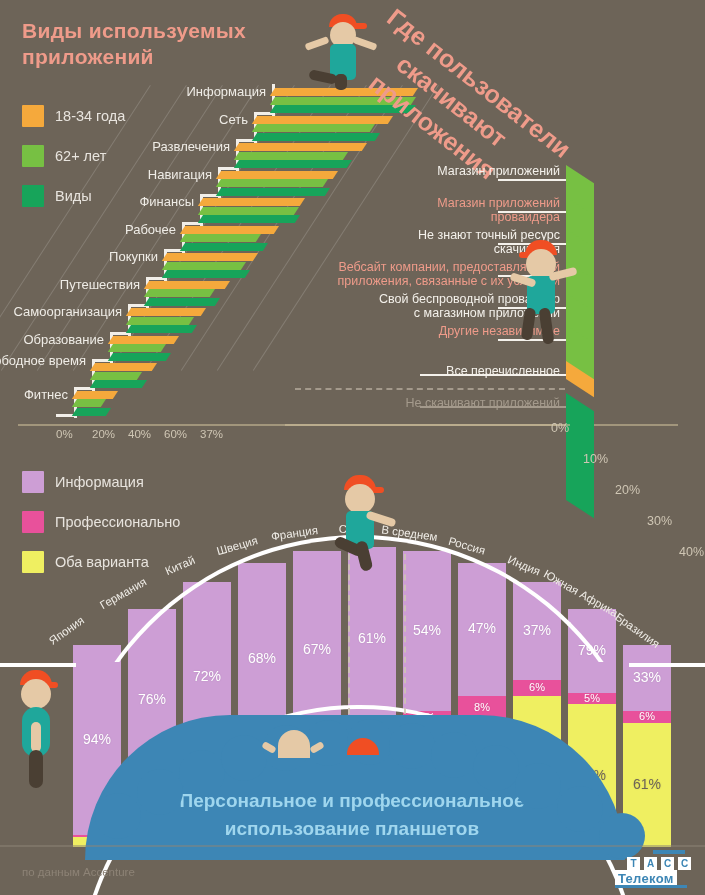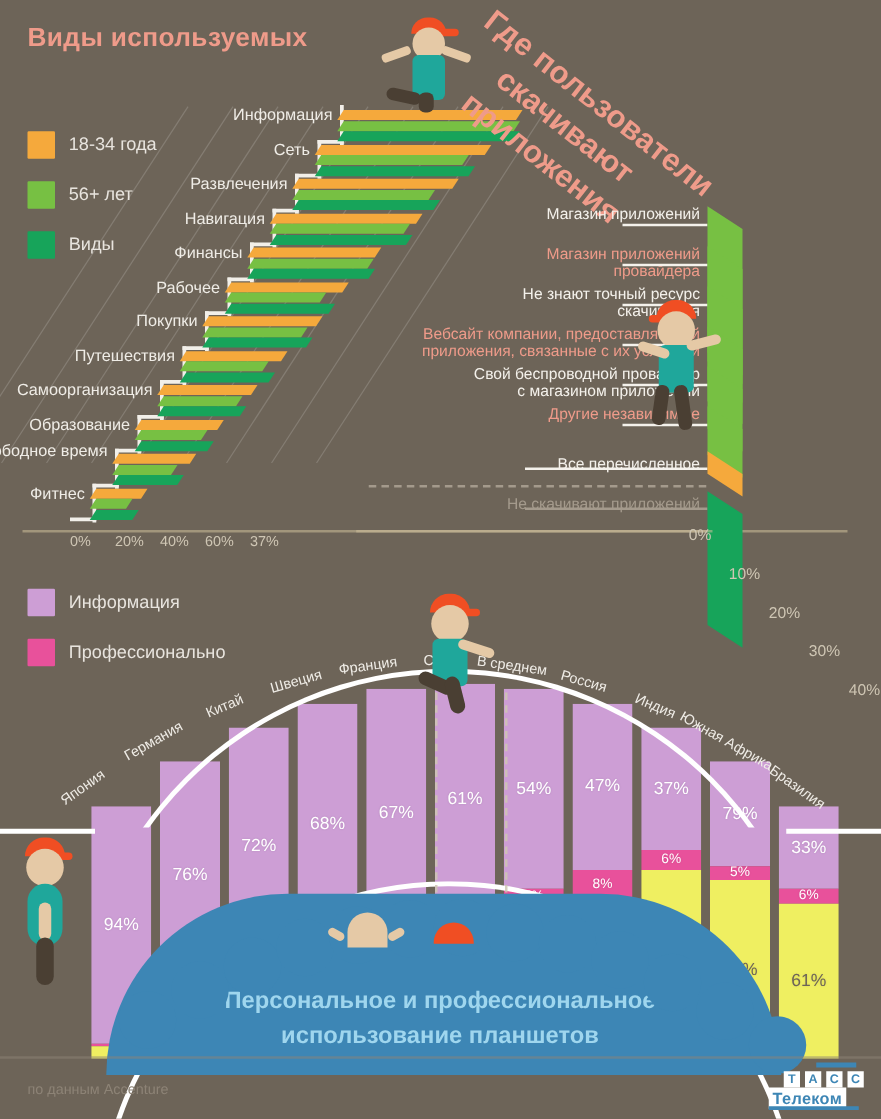--- a/index.html
+++ b/index.html
@@ -94,30 +94,31 @@
 </style>
 </head>
 <body>
 
 <div class="stage">
 
   <div class="abs" id="sec1">
 
     <div class="abs title1">
       <div>Виды используемых</div>
+      <div>приложений</div>
     </div>
 
     <div class="abs legend1">
       <div class="legend-row">
         <span class="legend-sw" style="background:#f5a93c"></span>
         <span class="legend-tx">18-34 года</span>
       </div>
       <div class="legend-row">
         <span class="legend-sw" style="background:#77c043"></span>
-        <span class="legend-tx">56+ лет</span>
+        <span class="legend-tx">62+ лет</span>
       </div>
       <div class="legend-row">
         <span class="legend-sw" style="background:#17a45a"></span>
         <span class="legend-tx">Виды</span>
       </div>
     </div>
 
     <div id="grid1">
         <div class="gridline" style="left: 150px; top: 85px; height: 340px; transform: rotate(33deg);"></div>
         <div class="gridline" style="left: 186px; top: 85px; height: 340px; transform: rotate(33deg);"></div>
@@ -307,20 +308,24 @@
 
     <div class="abs legend2">
       <div class="legend-row">
         <span class="legend-sw" style="background:#cd9ed5"></span>
         <span class="legend-tx">Информация</span>
       </div>
       <div class="legend-row">
         <span class="legend-sw" style="background:#e8519b"></span>
         <span class="legend-tx">Профессионально</span>
       </div>
+      <div class="legend-row">
+        <span class="legend-sw" style="background:#efef61"></span>
+        <span class="legend-tx">Оба варианта</span>
+      </div>
     </div>
 
     <div id="bridge">
         <div class="brcol" style="left: 73px; top: 197.521px; width: 48px; height: 202.479px;">
           <div class="seg seg-p" style="top: 0%; height: 94%;"></div>
           <div class="seg seg-pr" style="top: 94%; height: 1%;"></div>
           <div class="seg seg-b" style="top: 95%; height: 5%;"></div>
         </div>
         <div class="pct " style="left: 75px; width: 44px; text-align: center; top: 283.686px;">94%</div>
         <div class="pct " style="left: 75px; width: 44px; text-align: center; top: 381.864px; font-size: 11px;">1%</div>

